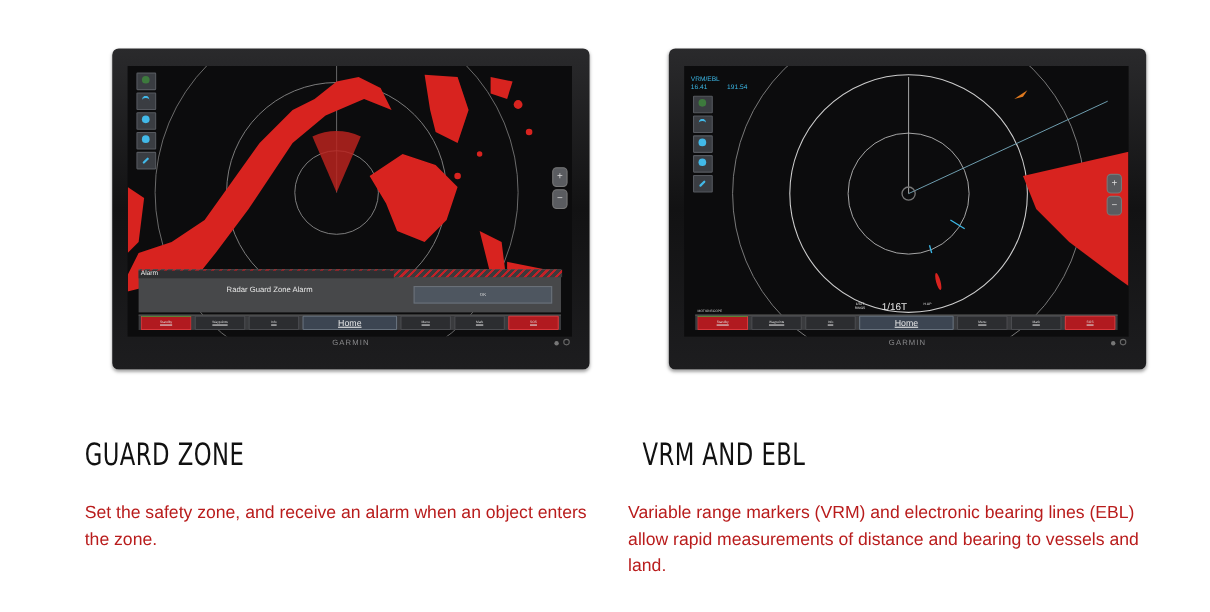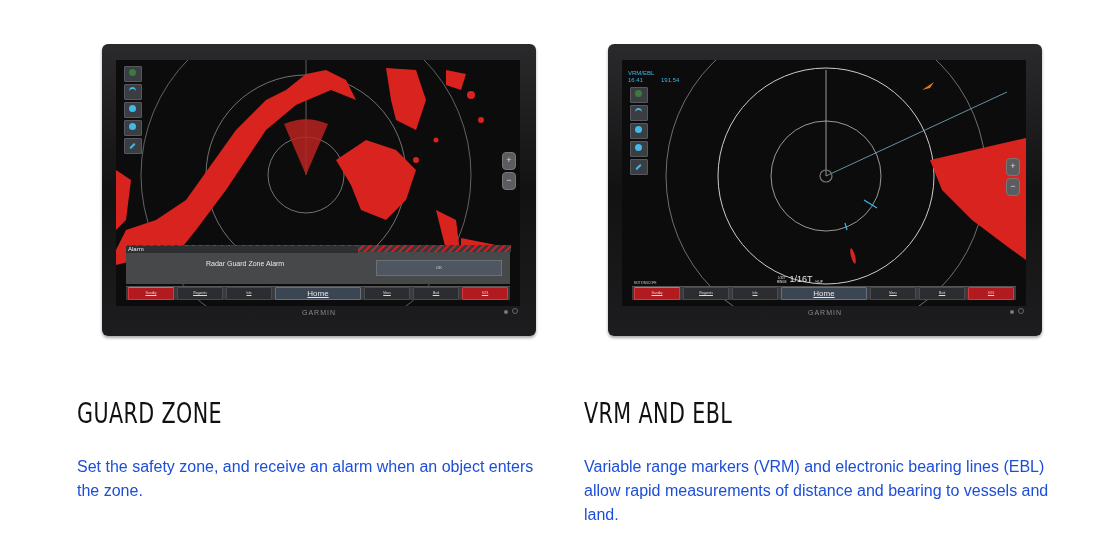--- a/index.html
+++ b/index.html
@@ -18,25 +18,25 @@
   .navbtn.red{background:#b11a1f;border-color:#d8373b;}
   .navbtn.standby{border-top:1px solid #3fbf3f;}
   .navbtn.home{flex:1 1 auto;background:#3c4552;border-color:#66707c;font-size:8px;line-height:11px;color:#e6e6e6;}
   .alarm{position:absolute;left:10px;right:10px;bottom:22px;height:38px;background:#47484a;border-top:1px solid #666;}
   .alarm .title{position:absolute;left:1px;top:-1px;height:7px;width:100%;background:repeating-linear-gradient(-45deg,#3a3a3c 0 3px,#c32127 3px 5px);background-size:100% 100%;}
   .alarm .title-left{position:absolute;left:0;top:0;height:7px;width:60%;background:#2e2f31;color:#eee;font-size:6px;line-height:7px;padding-left:2px;}
   .alarm .msg{position:absolute;left:80px;top:14px;color:#e8e8e8;font-size:7px;}
   .alarm .ok{position:absolute;right:8px;top:14px;width:124px;height:14px;background:#4e5660;border:1px solid #6a7078;color:#ddd;font-size:4px;text-align:center;line-height:14px;}
   .vrm{position:absolute;left:6px;top:10px;color:#3cb8e6;font-size:6px;line-height:7px;}
   .vrm .row{display:flex;gap:18px;}
-  .rangebox{position:absolute;left:155px;bottom:22px;color:#e6e6e6;font-size:3px;display:flex;align-items:flex-end;gap:3px;}
+  .rangebox{position:absolute;left:155px;bottom:22px;color:#e6e6e6;font-size:3px;display:flex;gap:15px;}
   .rangebox .big{font-size:9px;}
   .motionscope{position:absolute;left:12px;bottom:21px;font-size:3px;color:#ccc;}
   .heading{position:absolute;font-family:"DejaVu Sans",sans-serif;font-stretch:condensed;font-size:28px;letter-spacing:0.5px;color:#111;transform:scaleX(0.82);transform-origin:left top;font-weight:normal;margin:0;}
-  .desc{position:absolute;font-family:"Liberation Sans",sans-serif;font-size:16px;line-height:24px;color:#1d4ed8;margin:0;}
+  .desc{position:absolute;font-family:"Liberation Sans",sans-serif;font-size:16px;line-height:24px;color:#b91c1c;margin:0;}
 </style>
 </head>
 <body>
 
 <div class="device" style="left:102px;top:44px;">
   <div class="screen">
     <svg width="404" height="246" viewBox="0 0 404 246">
       <circle cx="190" cy="115" r="38" fill="none" stroke="#8b8b8b" stroke-width="0.8"></circle>
       <circle cx="190" cy="115" r="100" fill="none" stroke="#8b8b8b" stroke-width="0.8"></circle>
       <circle cx="190" cy="115" r="165" fill="none" stroke="#777" stroke-width="0.8"></circle>
@@ -161,13 +161,13 @@
   </div>
   <div class="brand">GARMIN</div>
   <div class="led" style="right:28px;background:#777;"></div>
   <div class="led" style="right:18px;border:1px solid #666;"></div>
 </div>
 
 <h2 class="heading" style="left:77px;top:397px;">GUARD ZONE</h2>
 <p class="desc" style="left:77px;top:455px;width:460px;">Set the safety zone, and receive an alarm when an object enters the zone.</p>
 
 <h2 class="heading" style="left:584px;top:397px;">VRM AND EBL</h2>
-<p class="desc" style="left:584px;top:455px;width:470px;">Variable range markers (VRM) and electronic bearing lines (EBL) allow rapid measurements of distance and bearing to vessels and land.</p>
+<p class="desc" style="left:571px;top:455px;width:470px;">Variable range markers (VRM) and electronic bearing lines (EBL) allow rapid measurements of distance and bearing to vessels and land.</p>
 
 </body></html>

